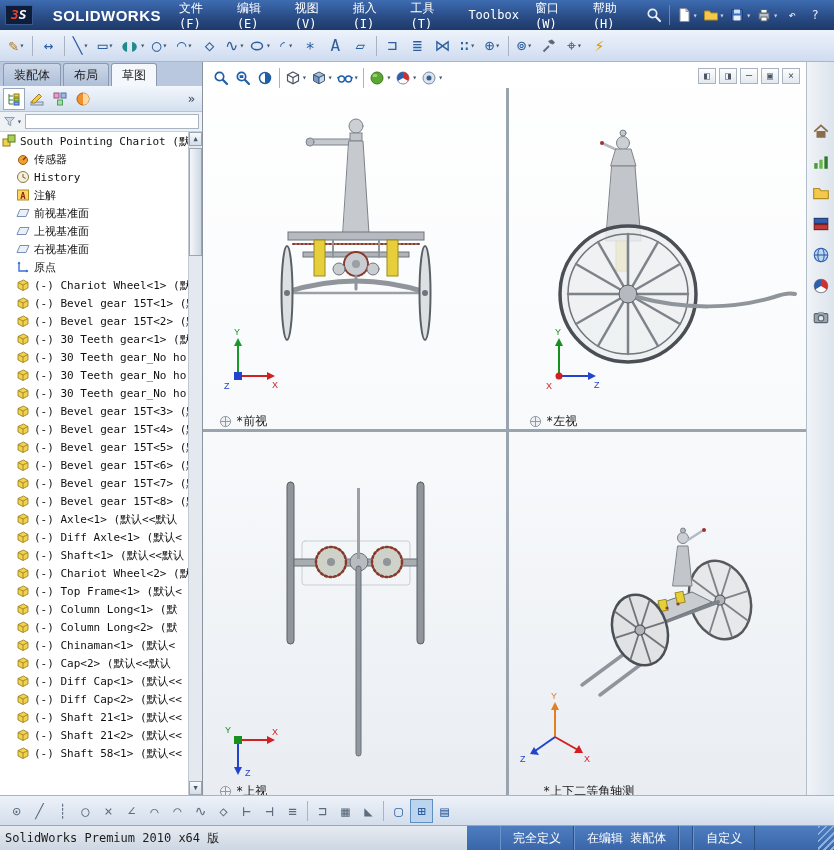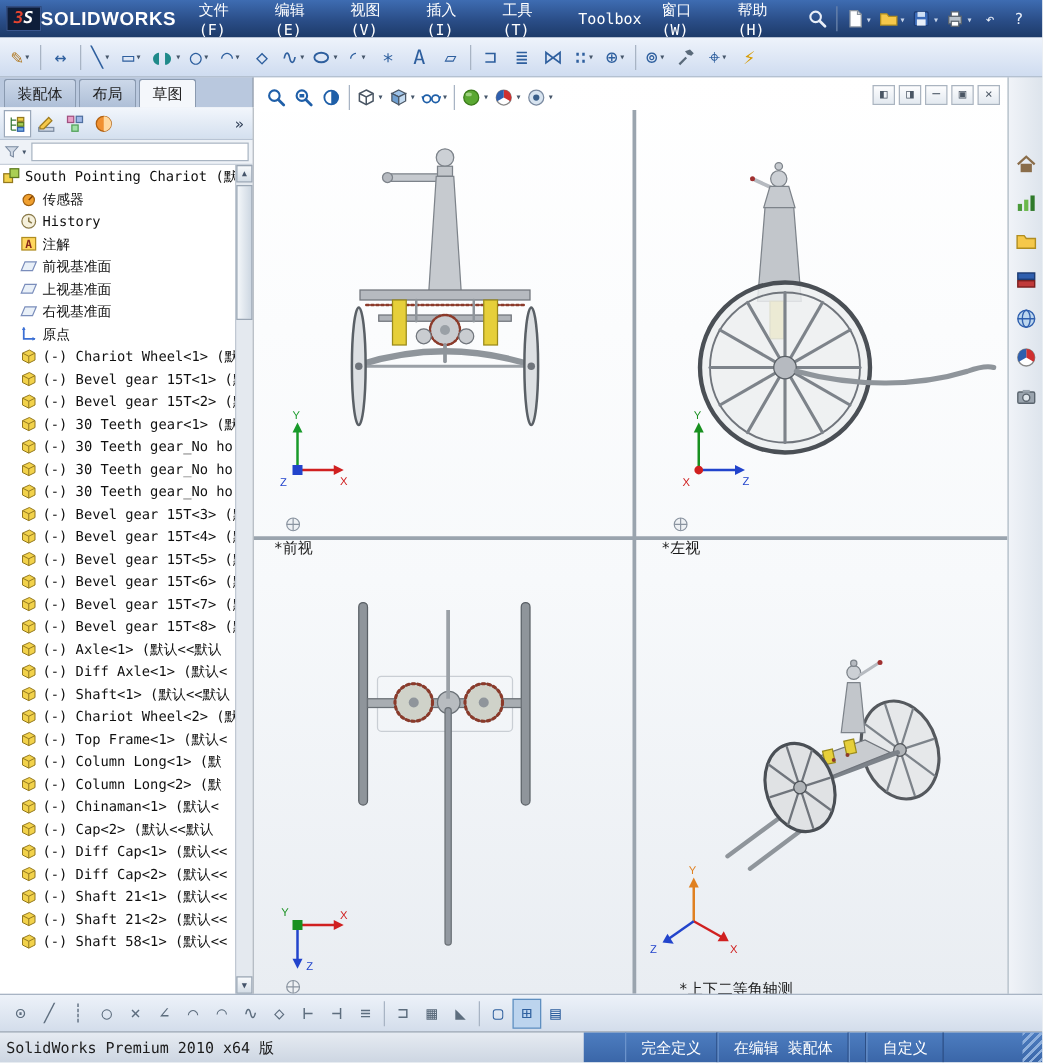--- a/index.html
+++ b/index.html
@@ -4,21 +4,21 @@
 <style>
   * { box-sizing: border-box; margin: 0; padding: 0; }
   html,body { width:834px; height:850px; }
   body { font-family:"DejaVu Sans Mono","DejaVu Sans","Liberation Sans",sans-serif; font-size:12px; background:#fff; }
   #app { position:relative; width:834px; height:850px; overflow:hidden; background:#dfe5ec; }
 
   
   .titlebar { position:absolute; left:0; top:0; width:834px; height:30px;
     background:linear-gradient(180deg,#3e6cb2 0%,#2a4d87 55%,#1d3a68 100%);
     display:flex; align-items:center; color:#fff; }
-  .logo { display:flex; align-items:center; gap:0; padding:0 10px 0 5px; }
+  .logo { display:flex; align-items:center; gap:20px; padding:0 10px 0 5px; }
   .logo-mark { background:#0e1e3a; border:1px solid #3a578f; padding:1px 5px; font-weight:bold; font-style:italic; font-size:13px; line-height:16px; }
   .logo-mark .l3 { color:#e2432f; } .logo-mark .ls { color:#fff; }
   .logo-text { font-family:"Liberation Sans",sans-serif; font-weight:bold; font-size:15px; letter-spacing:.5px; }
   .menus { display:flex; height:100%; align-items:center; }
   .menu { padding:0 8px; height:100%; display:flex; align-items:center; cursor:default; }
   .qa { margin-left:auto; display:flex; align-items:center; gap:1px; padding-right:8px; color:#e8eef8; }
   .qa .tool { height:22px; }
   .qa .darr { color:#c6d4ea; }
   .qa .tsep { background:#6e86ad; }
 
@@ -72,21 +72,21 @@
     background:linear-gradient(180deg,#ffffff 0%,#f7f9fb 55%,#e9edf2 100%); }
   .model { position:absolute; }
   .vdiv { position:absolute; left:303px; top:26px; width:3px; bottom:0; background:#9aa4ae; }
   .hdiv { position:absolute; left:0; right:0; top:367px; height:3px; background:#9aa4ae; }
   .headsup { position:absolute; left:4px; top:3px; height:25px; display:flex; align-items:center;
     background:rgba(255,255,255,.55); border-radius:3px; padding:0 3px; }
   .headsup .tool { height:23px; }
   .winctl { position:absolute; right:6px; top:6px; display:flex; gap:3px; }
   .winctl .tool { width:18px; min-width:18px; height:16px; border:1px solid #aab4c0;
     background:linear-gradient(#fdfdfe,#e3e9f0); font-size:10px; padding:0; }
-  .pane-label { position:absolute; display:flex; align-items:center; gap:4px; font-size:12px; color:#1a1a1a;flex-direction:column; }
+  .pane-label { position:absolute; display:flex; align-items:center; gap:4px; font-size:12px; color:#1a1a1a; }
   .pane-label svg { width:13px; height:13px; }
 
   
   .taskpane { position:absolute; left:806px; top:62px; width:28px; height:733px;
     background:linear-gradient(90deg,#f0f3f8,#dde4ec); border-left:1px solid #b4bec8;
     display:flex; flex-direction:column; align-items:center; padding-top:58px; gap:9px; }
   .taskpane .tool { width:24px; min-width:24px; height:22px; }
   .taskpane .gicon svg { width:18px; height:18px; }
 
   

